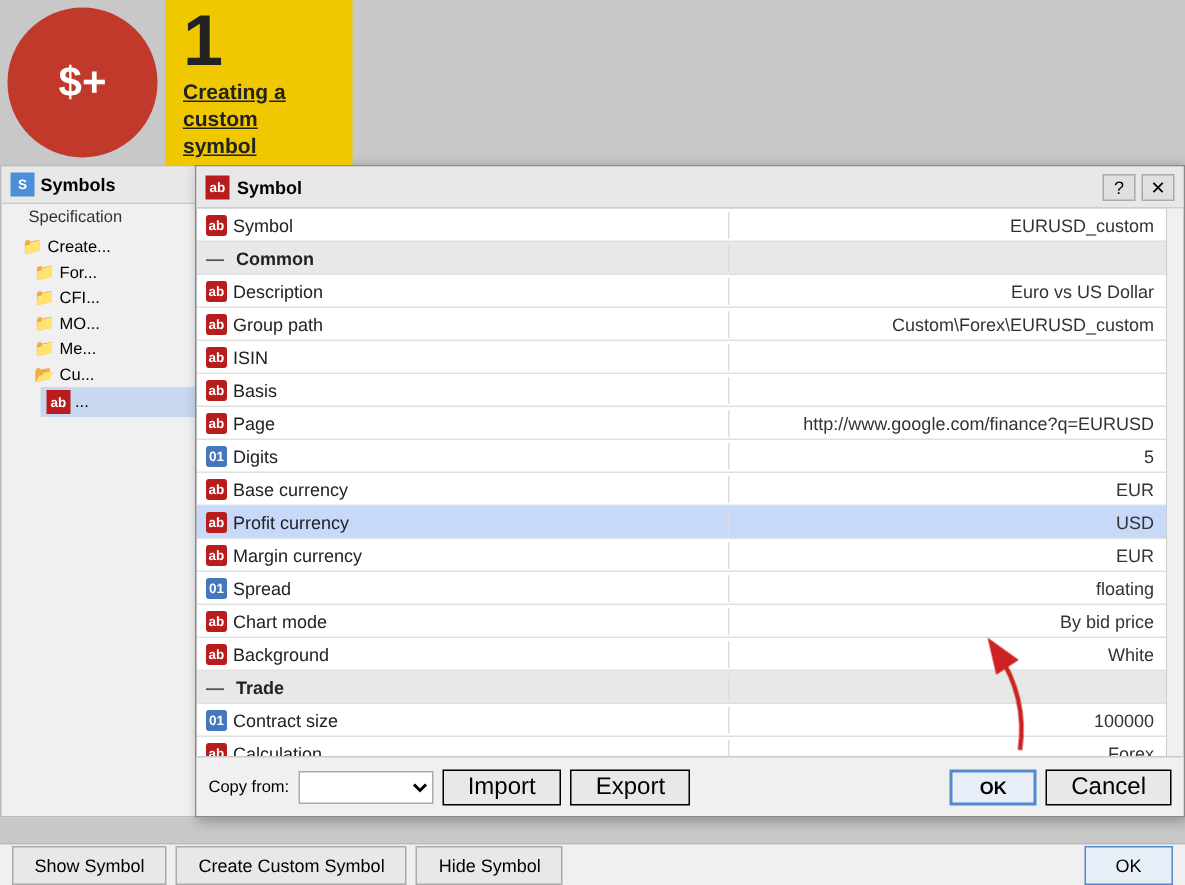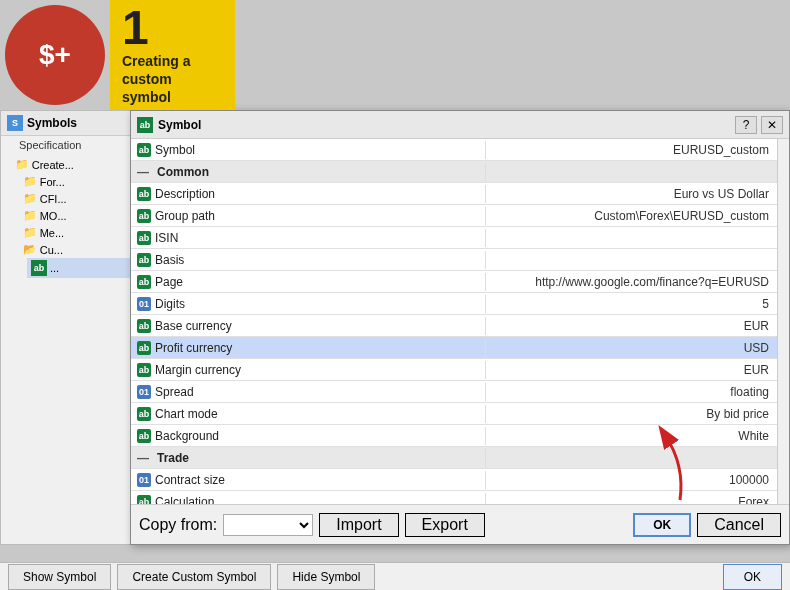--- a/index.html
+++ b/index.html
@@ -51,20 +51,21 @@
       font-size: 48px;
       font-weight: bold;
       color: #222;
       line-height: 1;
     }
     .badge-desc {
       font-size: 14px;
       font-weight: bold;
       color: #222;
       line-height: 1.3;
+      text-decoration: underline;
     }
 
     
     .symbols-panel {
       position: absolute;
       top: 110px;
       left: 0;
       width: 140px;
       bottom: 45px;
       background: #f0f0f0;
@@ -207,42 +208,42 @@
       height: 14px;
       flex-shrink: 0;
       display: inline-flex;
       align-items: center;
       justify-content: center;
       font-size: 9px;
       font-weight: bold;
       color: white;
       border-radius: 2px;
     }
-    .icon-ab { background: #15803d; }
+    .icon-ab { background: #b91c1c; }
     .icon-01 { background: #4477bb; text-align: right; }
 
     
     .props-scrollbar {
       width: 12px;
       background: #f0f0f0;
       border-left: 1px solid #ccc;
     }
 
     
     .dialog-bottom {
       background: #f0f0f0;
       border-top: 1px solid #ccc;
       padding: 6px 8px;
       display: flex;
       align-items: center;
       gap: 6px;
       height: 40px;
     }
     .copy-label {
-      font-size: 16px;
+      font-size: 11px;
       white-space: nowrap;
     }
     .copy-dropdown {
       border: 1px solid #aaa;
       background: white;
       padding: 2px 4px;
       font-size: 12px;
       height: 22px;
       width: 90px;
     }

